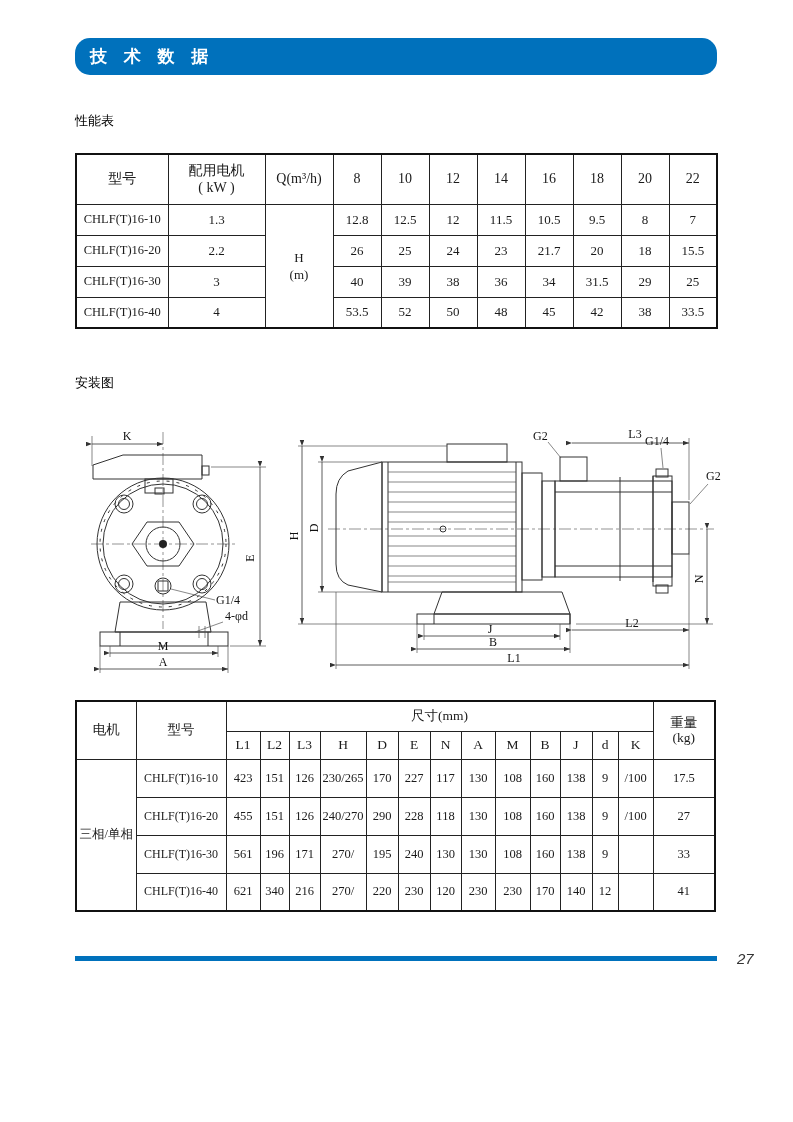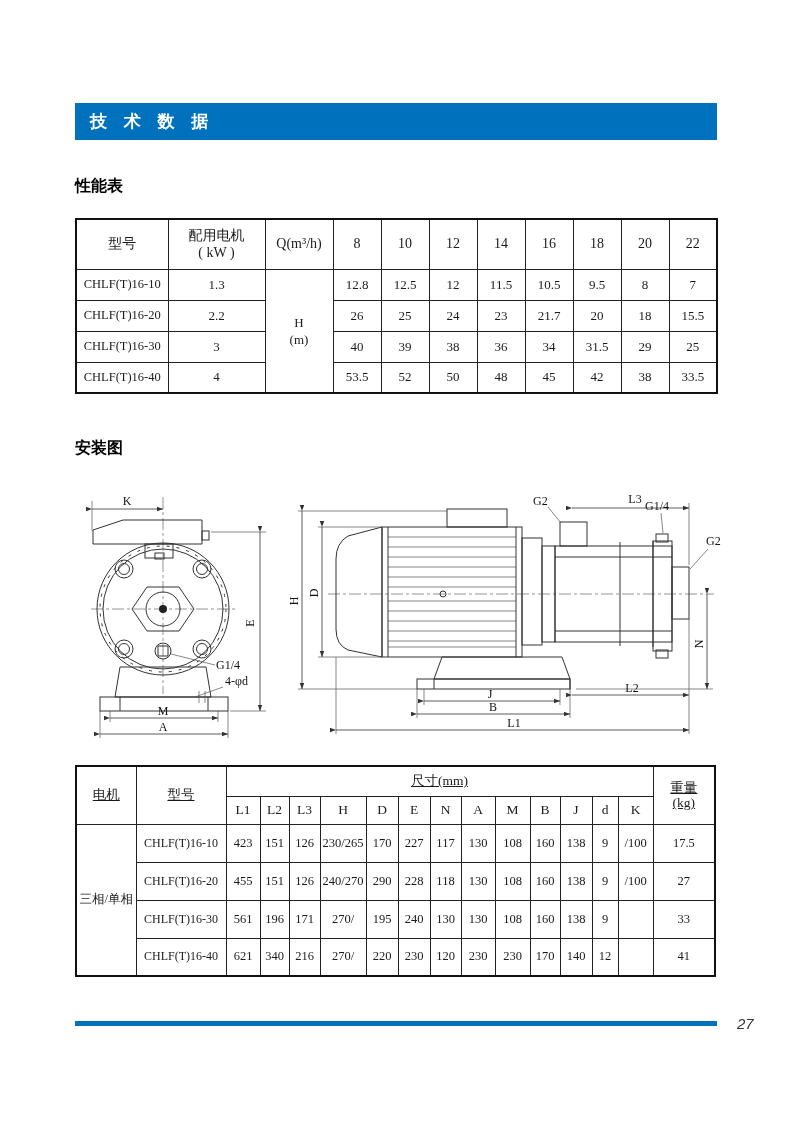--- a/index.html
+++ b/index.html
@@ -8,34 +8,34 @@
     width: 793px; height: 1122px;
     background: #ffffff;
     font-family: "Liberation Serif", serif;
     color: #1a1a1a;
     overflow: hidden;
   }
   .content { width: 642px; margin-left: 75px; }
 
   
   .header-bar {
-    margin-top: 103px; height: 37px;
+    margin-top: 38px; height: 37px;
     background: #0071BC;
-    display: flex; align-items: center;
+    display: flex; align-items: center; border-radius: 15px;
   }
   .header-bar .title {
     color: #ffffff;
     font-family: "Liberation Sans", sans-serif;
     font-weight: bold; font-size: 17px;
     letter-spacing: 6px; padding-left: 15px;
   }
 
   h2.section {
     font-family: "Liberation Sans", sans-serif;
-    font-weight: bold; font-size: 16px; color: #000;
+    font-weight: normal; font-size: 13px; color: #000;
     margin: 0; line-height: 19px;
   }
   #perf-title { margin-top: 36px; }
   #install-title { margin-top: 44px; }
   #dims-title { margin-top: 36px; }
 
   
   table { border-collapse: collapse; table-layout: fixed; border: 2px solid #111; }
   th, td {
     border: 1px solid #222;
@@ -44,21 +44,21 @@
     font-family: "Liberation Serif", serif;
   }
   .perf-table { width: 641px; margin-top: 23px; }
   .perf-table th { height: 50px; font-size: 14px; }
   .perf-table td { height: 31px; font-size: 13px; }
   .perf-table .model-col { font-size: 12.5px; }
   .hm-cell { font-size: 14px; line-height: 17px; }
 
   .dim-table { width: 640px; margin-top: 24px; }
   .dim-table th { font-size: 13.5px; }
-  .dim-table .hrow1 th { height: 30px; text-decoration: underline; }
+  .dim-table .hrow1 th { height: 30px; }
   .dim-table .hrow2 th { height: 28px; }
   .dim-table td { height: 38px; font-size: 12.5px; }
   .dim-table .model-col { font-size: 12px; }
   .weight-head { line-height: 15px; }
 
   
   .diagrams {
     margin-top: 32px;
     display: flex; gap: 10px; align-items: flex-start;
     width: 690px;

